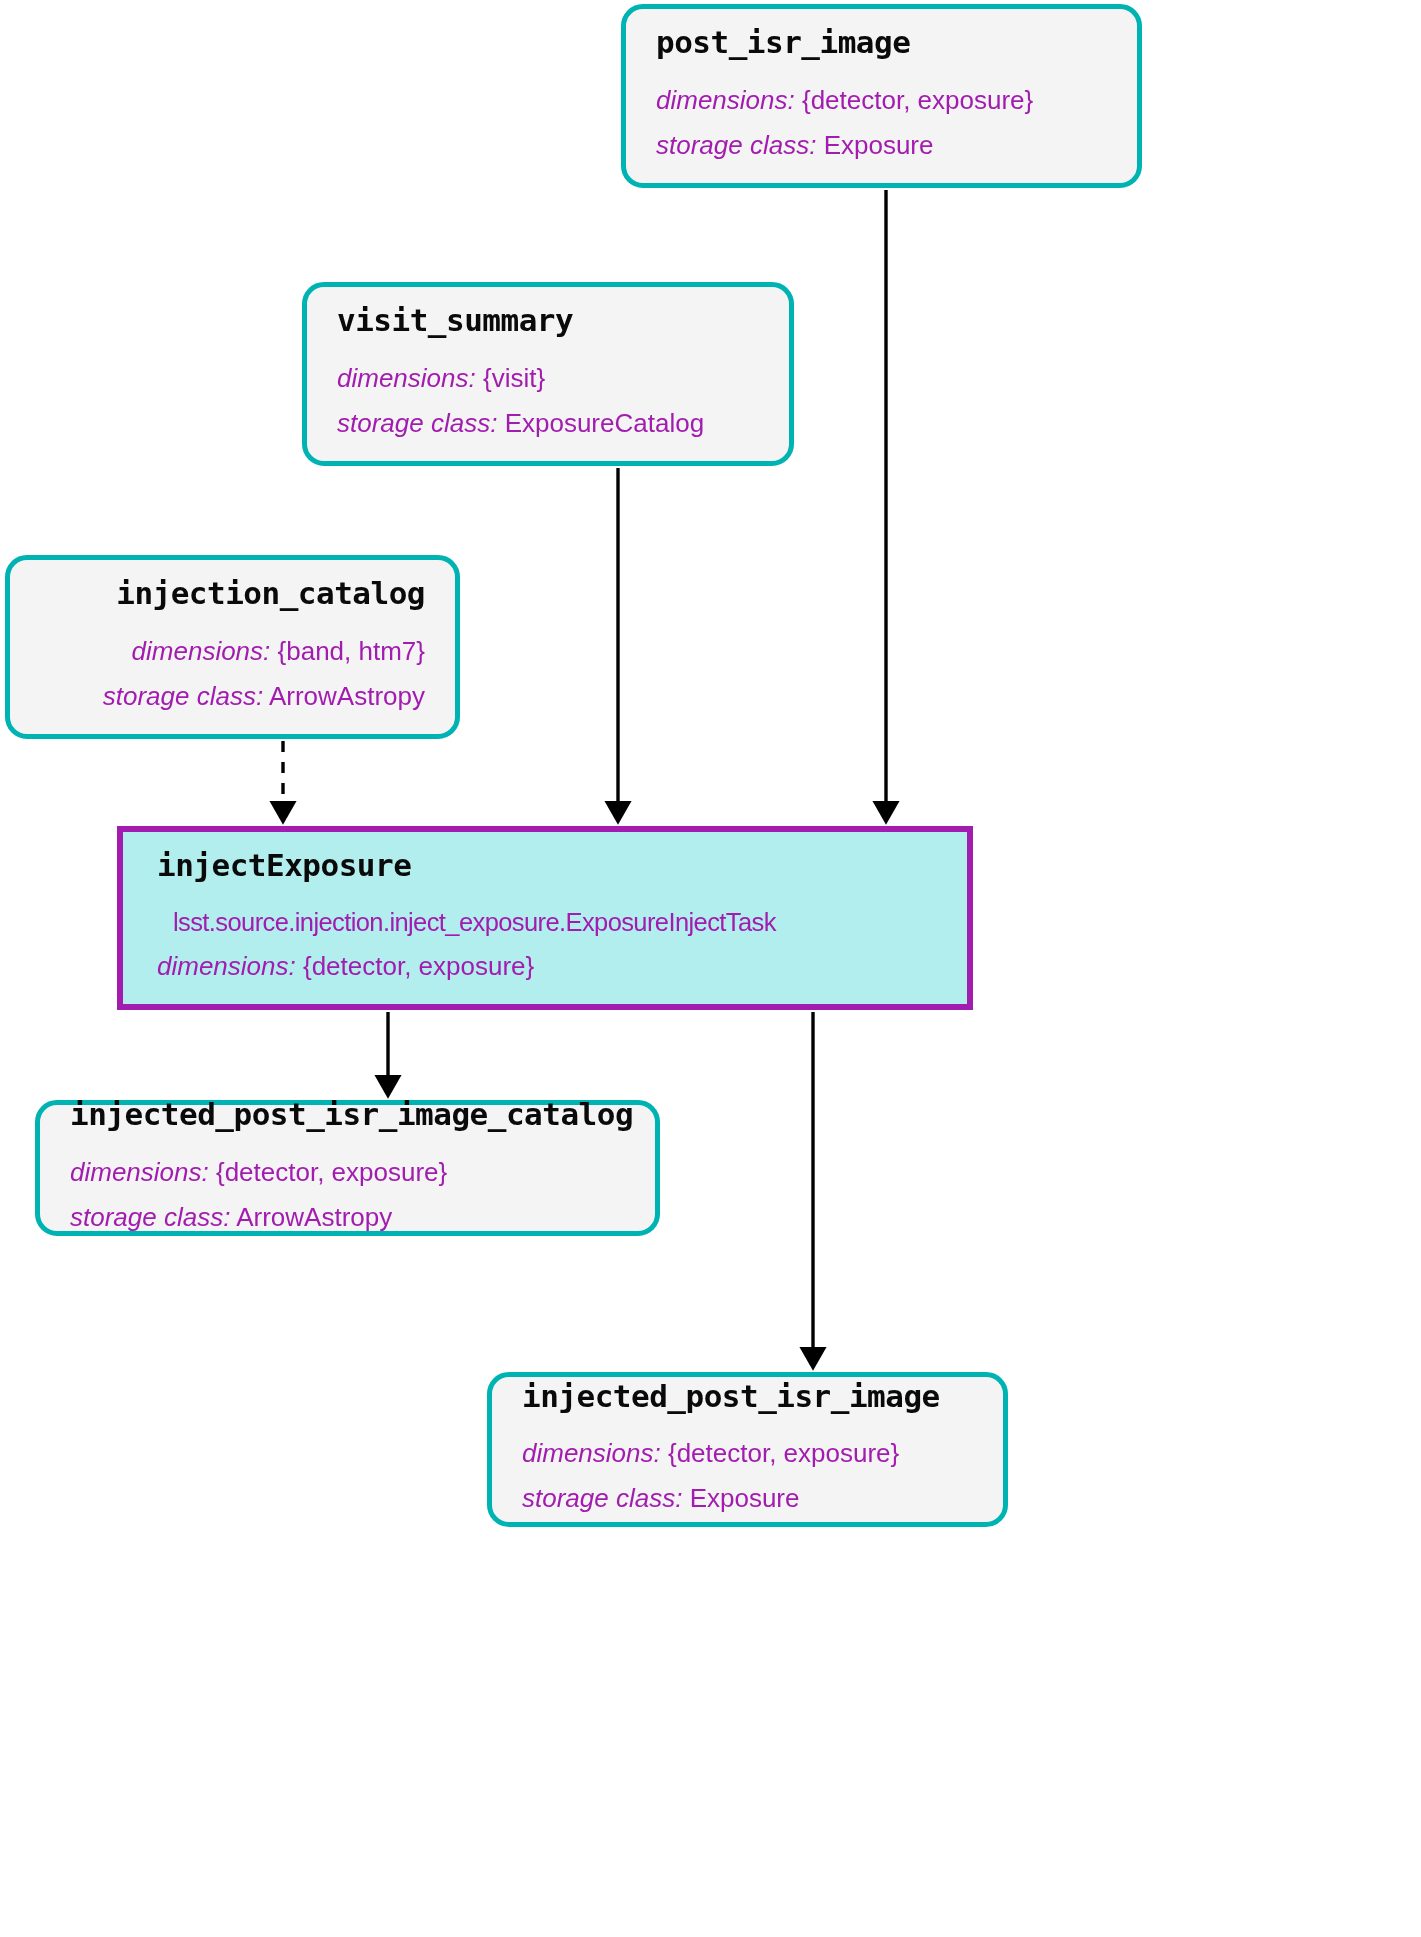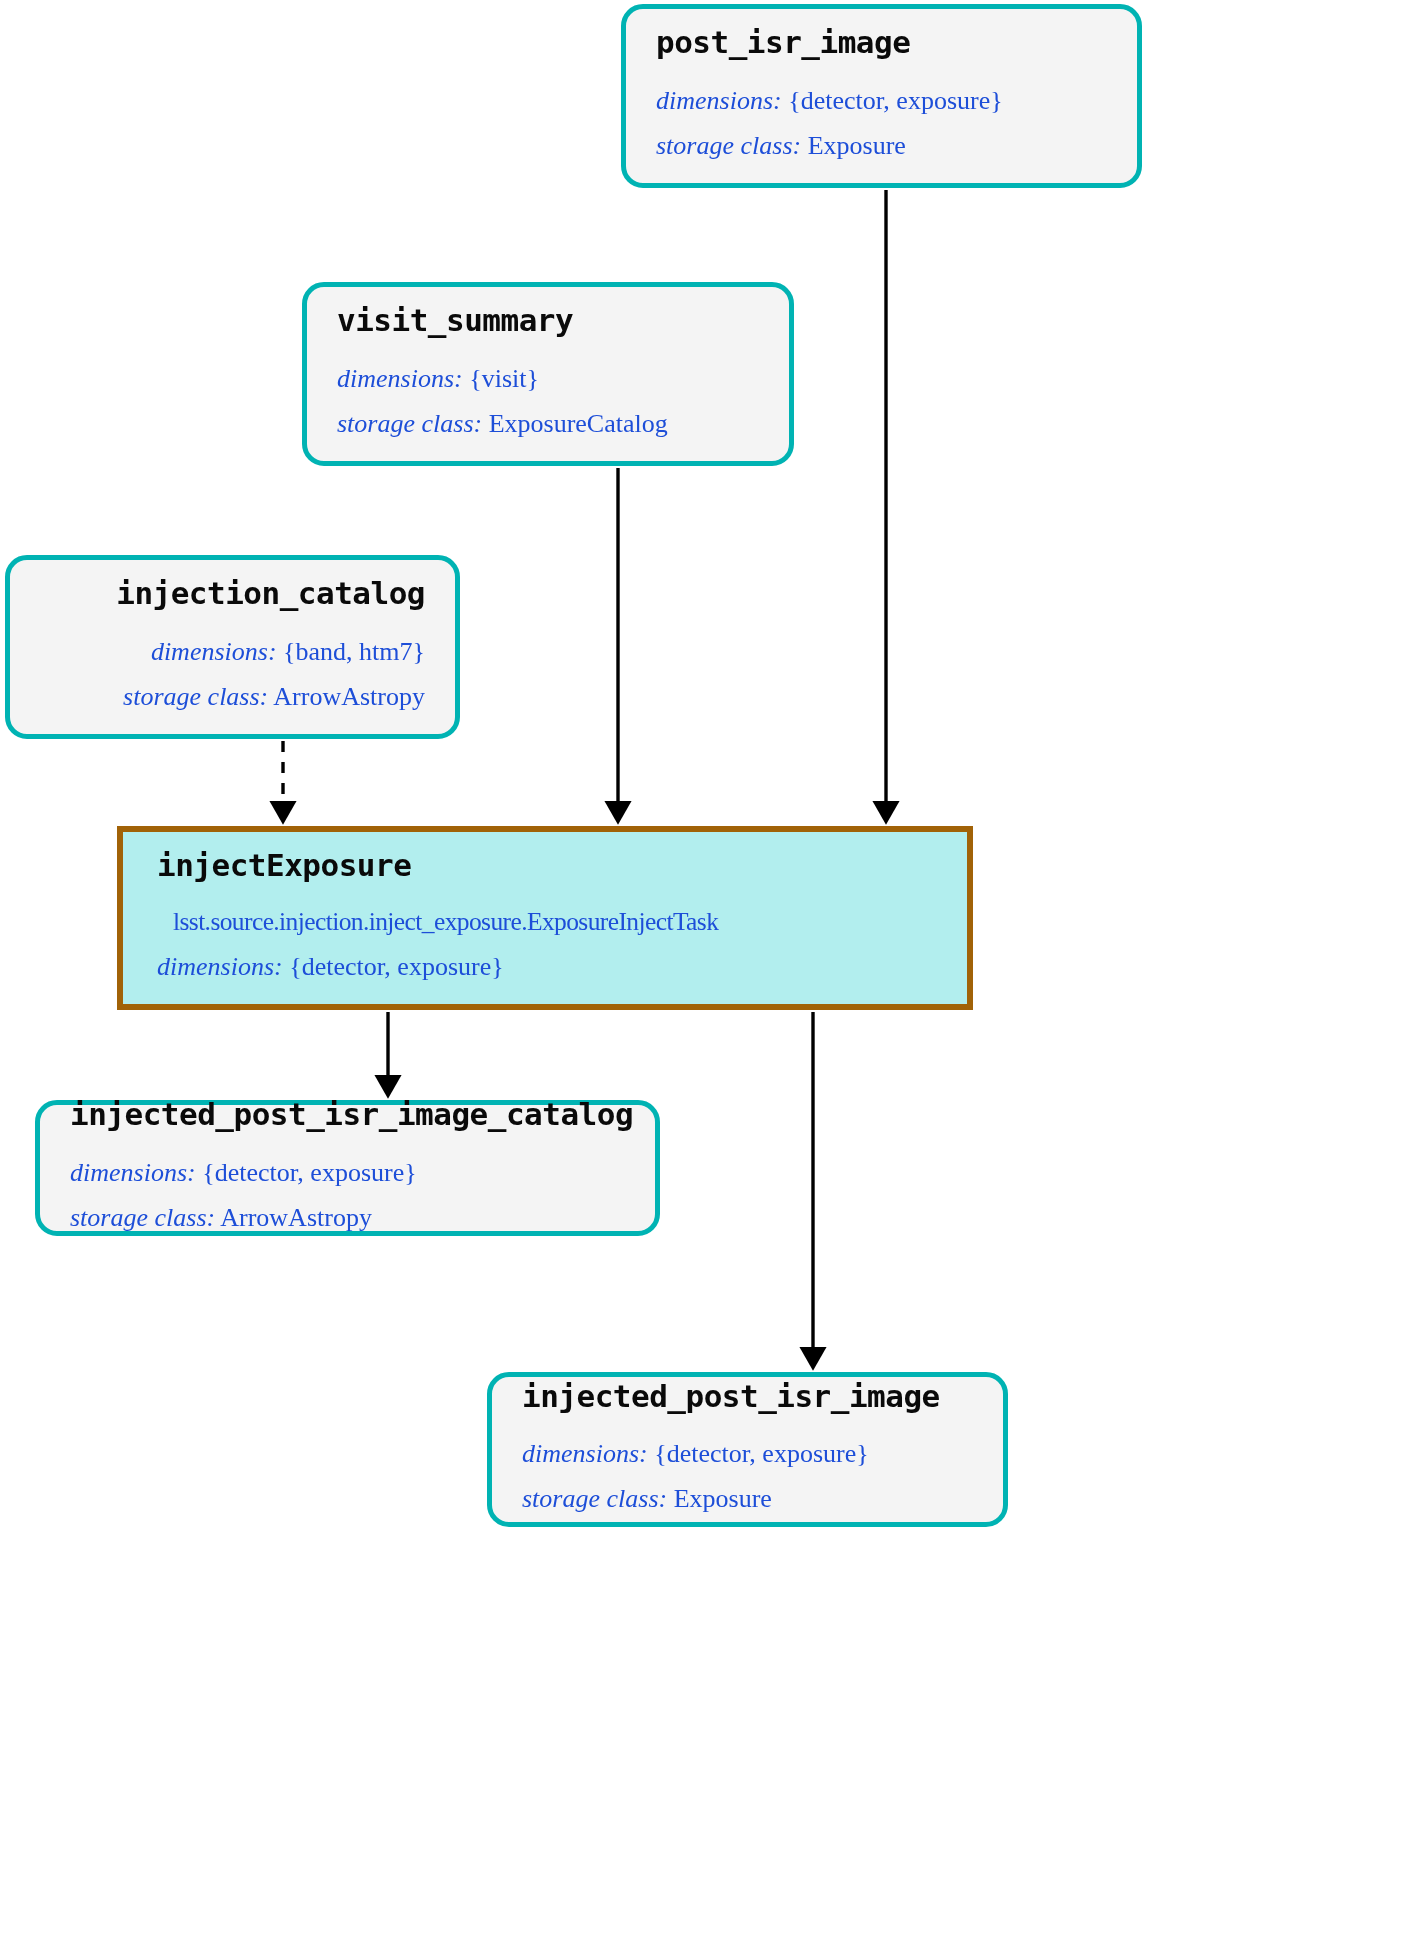--- a/index.html
+++ b/index.html
@@ -43,40 +43,40 @@
 
   .node.dataset {
     background: #f4f4f4;
     border: 5px solid #00b3b3;
     border-radius: 22px;
     padding: 18px 30px 20px 30px;
   }
 
   .node.task {
     background: #b2eeee;
-    border: 6px solid #a16207;
+    border: 6px solid #a21caf;
     border-radius: 0;
     padding: 18px 30px 20px 34px;
   }
 
   .node-title {
     font-family: "DejaVu Sans Mono", "Liberation Mono", monospace;
     font-weight: bold;
     font-size: 31px;
     color: #0a0a0a;
     letter-spacing: -0.5px;
     white-space: nowrap;
     margin-bottom: 14px;
     line-height: 1.15;
   }
 
   .node-line {
-    font-family: Liberation Serif, serif;
+    font-family: Liberation Sans, sans-serif;
     font-size: 26px;
-    color: #1d4ed8;
+    color: #a21caf;
     white-space: nowrap;
     line-height: 1.5;
     margin-top: 6px;
   }
 
   .node-line .lbl {
     font-style: italic;
   }
 
   .node-line .val {

